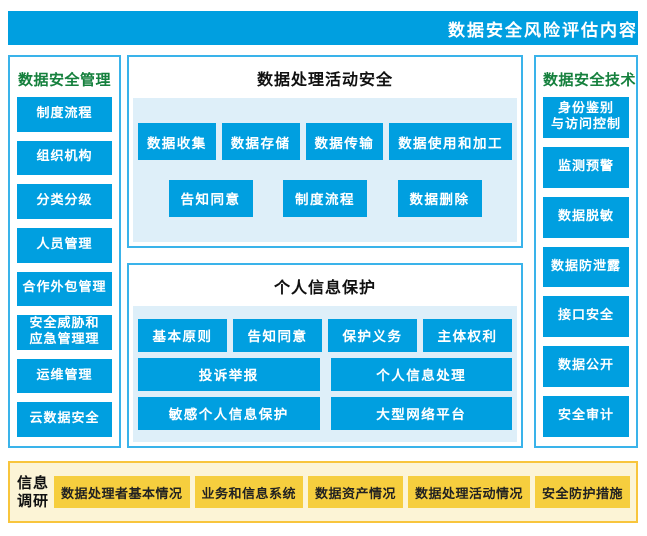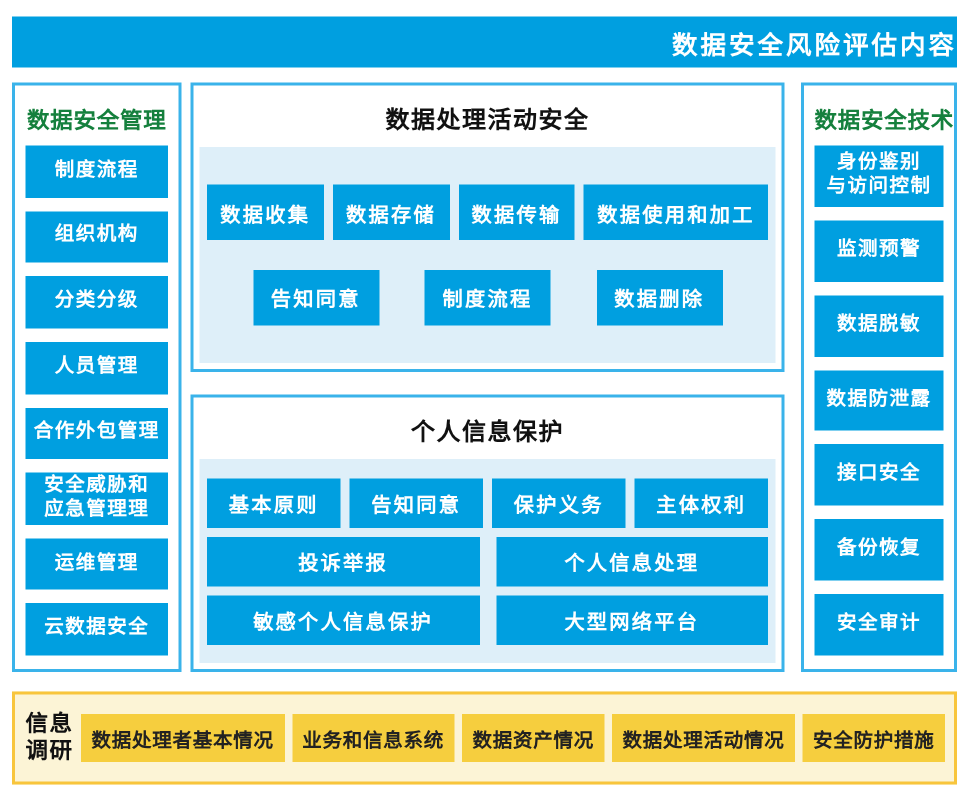--- a/index.html
+++ b/index.html
@@ -159,21 +159,21 @@
 
     <div class="side-box right">
       <div class="side-title">数据安全技术</div>
       <div class="side-items">
         <div class="side-btn">身份鉴别
 与访问控制</div>
         <div class="side-btn">监测预警</div>
         <div class="side-btn">数据脱敏</div>
         <div class="side-btn">数据防泄露</div>
         <div class="side-btn">接口安全</div>
-        <div class="side-btn">备份恢复</div>
+        <div class="side-btn">数据公开</div>
         <div class="side-btn">安全审计</div>
       </div>
     </div>
 
   </div>
 
   <div class="bottom">
     <div class="bottom-label">信息
 调研</div>
     <div class="gold-btn">数据处理者基本情况</div>

